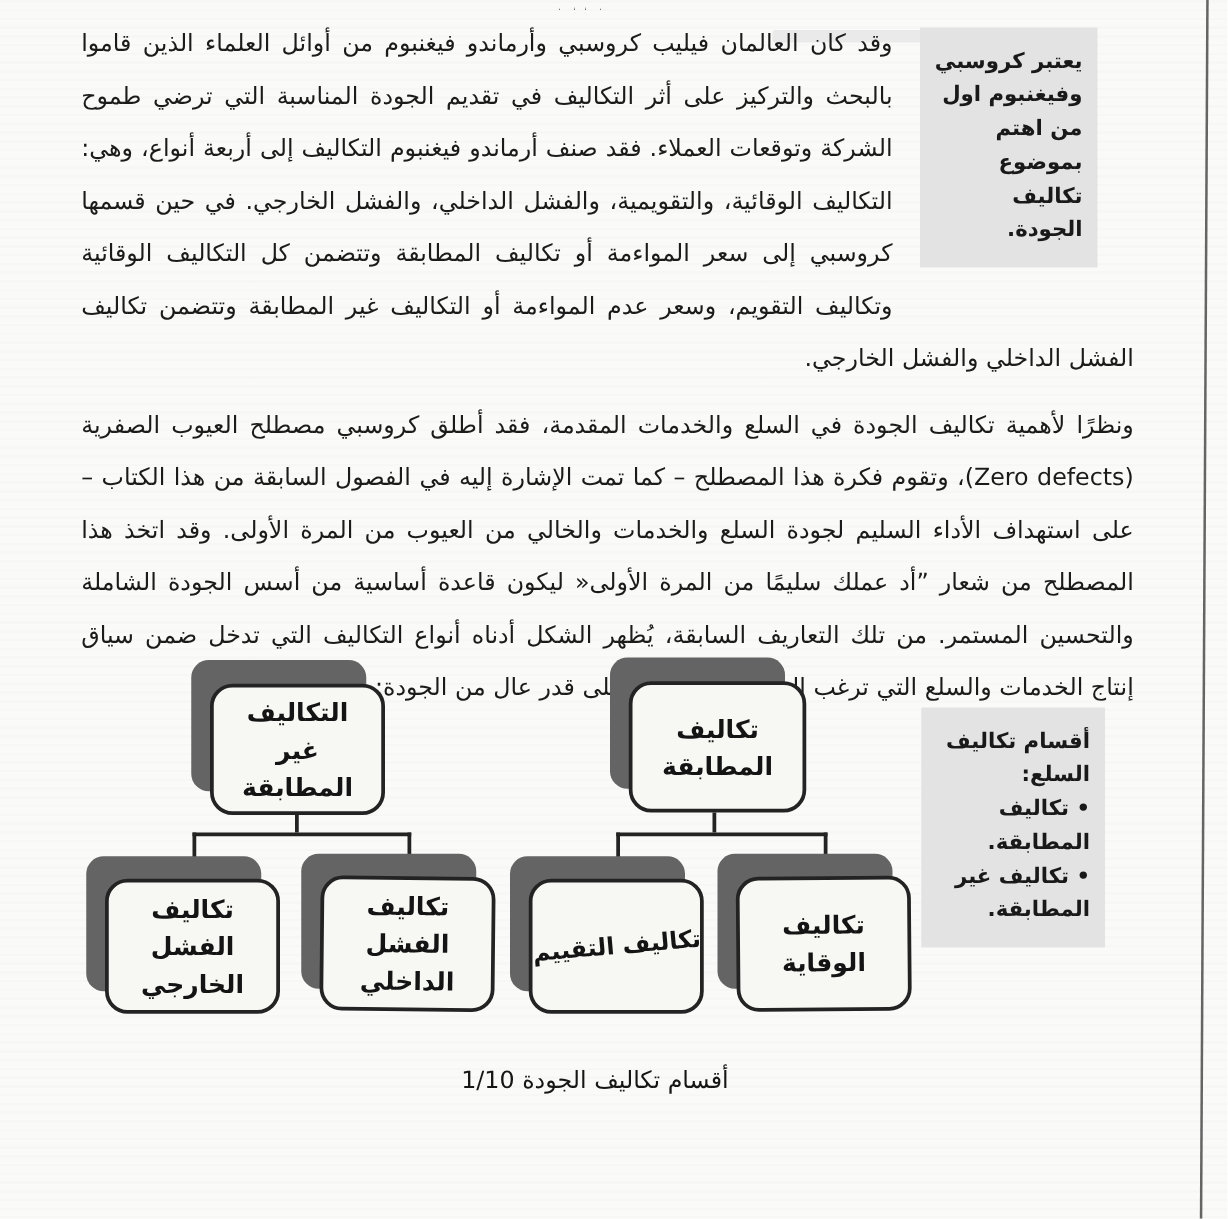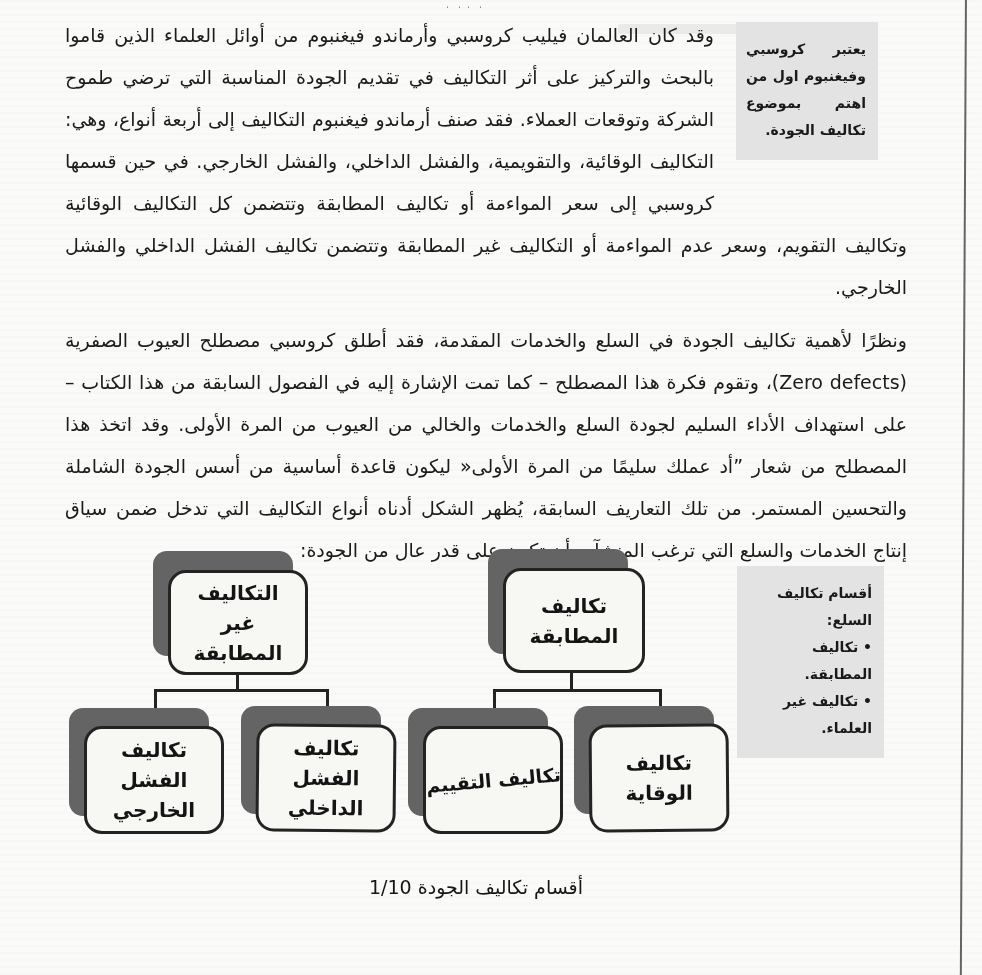--- a/index.html
+++ b/index.html
@@ -27,32 +27,32 @@
 
   
   .text-block{
     position:absolute;top:14px;right:75px;width:842px;
     font-size:19px;line-height:42px;text-align:justify;
   }
   .para{margin:0 0 11px 0;}
 
   .margin-note{
     background:#e3e3e3;
-    font-weight:bold;font-size:14px;line-height:27px;
-    box-sizing:border-box;
+    font-weight:bold;font-size:17px;line-height:27px;
+    text-align:right;box-sizing:border-box;
     padding:14px 12px 16px 10px;color:#191919;
   }
   .note1{float:right;width:142px;margin:8px 29px 38px 22px;}
   .note1 p{margin:0;}
   .note2{position:absolute;top:566px;right:98px;width:147px;}
   .note2 .nline{margin:0;}
   .note2 .bullet{margin:0;}
 
   
-  .figure{position:absolute;top:528px;left:60px;width:690px;height:420px;margin:0;}
+  .figure{position:absolute;top:505px;left:60px;width:690px;height:420px;margin:0;}
   .shadow{position:absolute;width:140px;height:105px;background:#646464;border-radius:14px;}
   .box{
     position:absolute;width:140px;height:105px;box-sizing:border-box;
     background:#f7f7f4;border:3px solid #232323;border-radius:18px;
     display:flex;align-items:center;justify-content:center;
     text-align:center;font-weight:bold;font-size:20px;line-height:30px;
     padding:0 6px;color:#141414;
   }
   .child .shadow,.child .box{height:108px;}
 
@@ -93,21 +93,21 @@
     <aside class="margin-note note1">
       <p>يعتبر كروسبي وفيغنبوم اول من اهتم بموضوع تكاليف الجودة.</p>
     </aside>
     <p class="para">وقد كان العالمان فيليب كروسبي وأرماندو فيغنبوم من أوائل العلماء الذين قاموا بالبحث والتركيز على أثر التكاليف في تقديم الجودة المناسبة التي ترضي طموح الشركة وتوقعات العملاء. فقد صنف أرماندو فيغنبوم التكاليف إلى أربعة أنواع، وهي: التكاليف الوقائية، والتقويمية، والفشل الداخلي، والفشل الخارجي. في حين قسمها كروسبي إلى سعر المواءمة أو تكاليف المطابقة وتتضمن كل التكاليف الوقائية وتكاليف التقويم، وسعر عدم المواءمة أو التكاليف غير المطابقة وتتضمن تكاليف الفشل الداخلي والفشل الخارجي.</p>
     <p class="para">ونظرًا لأهمية تكاليف الجودة في السلع والخدمات المقدمة، فقد أطلق كروسبي مصطلح العيوب الصفرية (Zero defects)، وتقوم فكرة هذا المصطلح – كما تمت الإشارة إليه في الفصول السابقة من هذا الكتاب – على استهداف الأداء السليم لجودة السلع والخدمات والخالي من العيوب من المرة الأولى. وقد اتخذ هذا المصطلح من شعار ”أد عملك سليمًا من المرة الأولى« ليكون قاعدة أساسية من أسس الجودة الشاملة والتحسين المستمر. من تلك التعاريف السابقة، يُظهر الشكل أدناه أنواع التكاليف التي تدخل ضمن سياق إنتاج الخدمات والسلع التي ترغب المنشآت أن تكون على قدر عال من الجودة:</p>
   </div>
 
   <aside class="margin-note note2">
     <div class="nline">أقسام تكاليف السلع:</div>
     <div class="bullet">• تكاليف المطابقة.</div>
-    <div class="bullet">• تكاليف غير العلماء.</div>
+    <div class="bullet">• تكاليف غير المطابقة.</div>
   </aside>
 
   <figure class="figure">
 
     <div class="node parent pL">
       <div class="shadow"></div>
       <div class="box">
         <span>التكاليف غير المطابقة</span>
       </div>
     </div>

